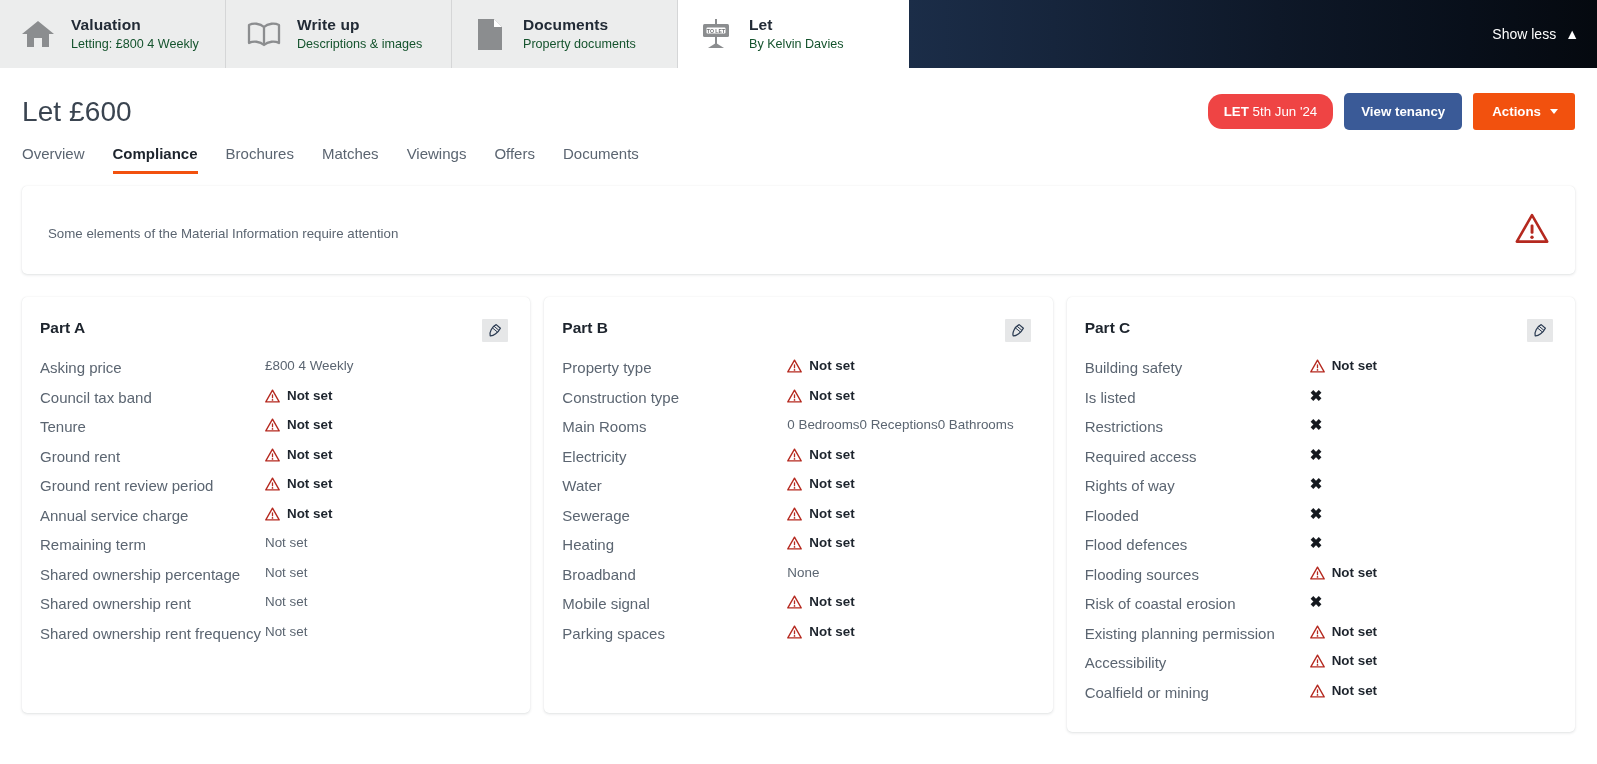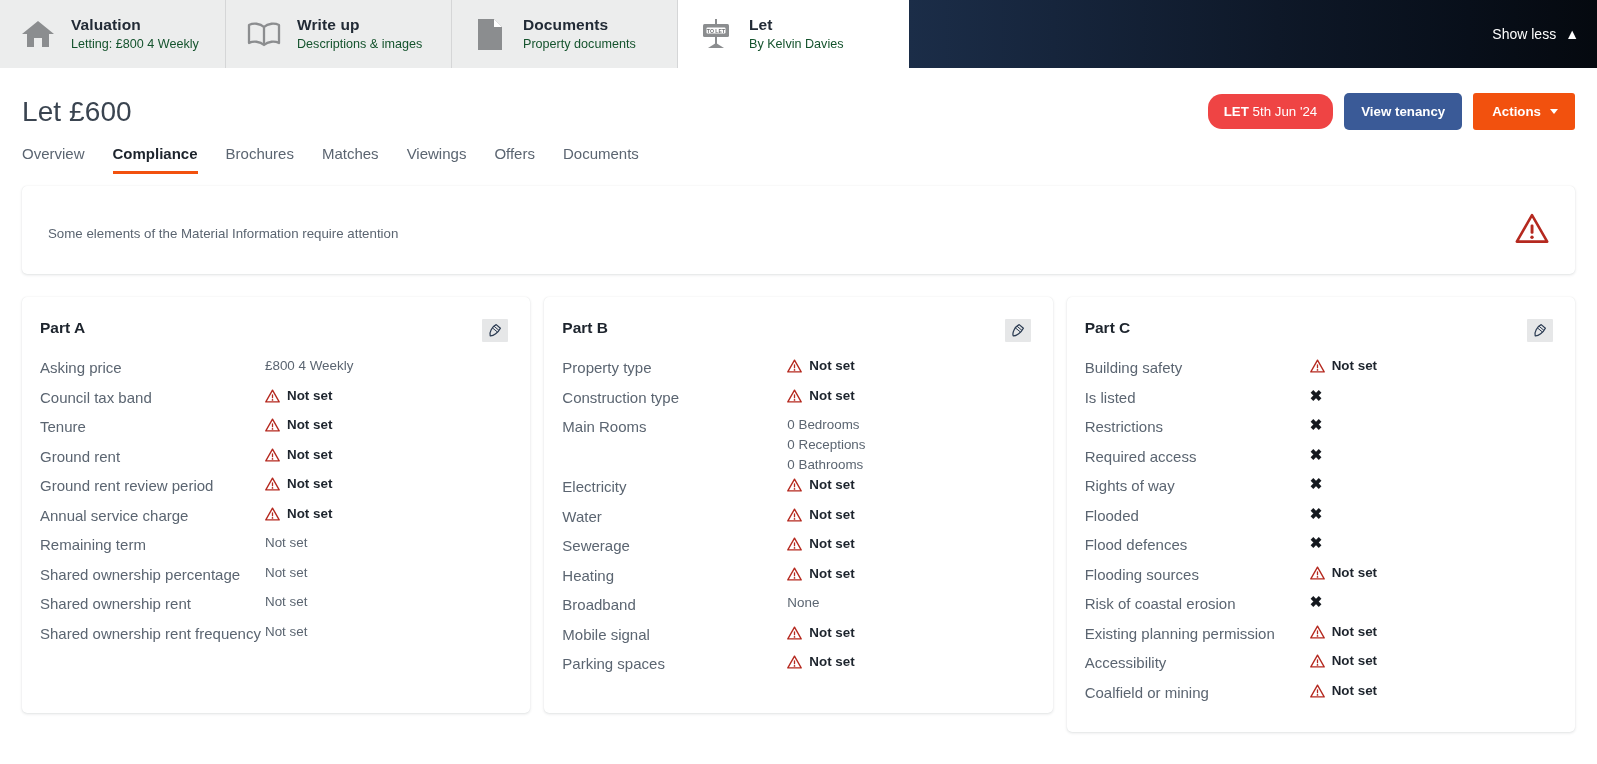--- a/index.html
+++ b/index.html
@@ -165,21 +165,21 @@
     flex: 0 0 225px;
     font-size: 15px; color: #5b6571;
     padding-top: 1px; line-height: 1.5;
   }
   .kv-value {
     font-size: 13.4px; color: #5b6571;
     display: flex; align-items: flex-start; gap: 7px;
     line-height: 1.5;
   }
   .kv-value.notset { color: #1d242d; font-weight: bold; }
-  .kv-value .multi { display: flex; flex-direction: column; }
+  .kv-value .multi { display: flex; flex-direction: row; }
   .xmark { font-size: 15px; font-weight: bold; color: #14181e; line-height: 1.35; }
 
   .note {
     display: flex; gap: 8px; align-items: flex-start;
     margin-top: 11px;
   }
   .note-text {
     font-size: 11.6px; color: #7b93b5; line-height: 1.45;
     max-width: 452px;
   }

